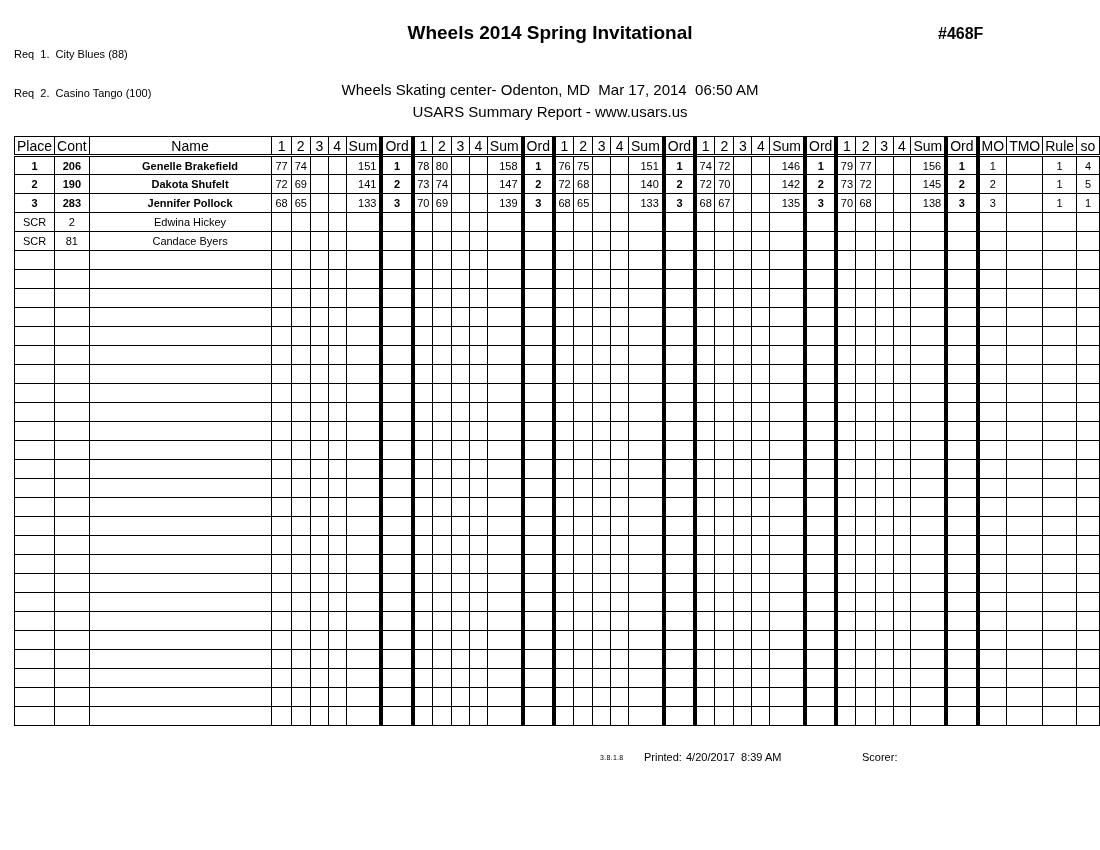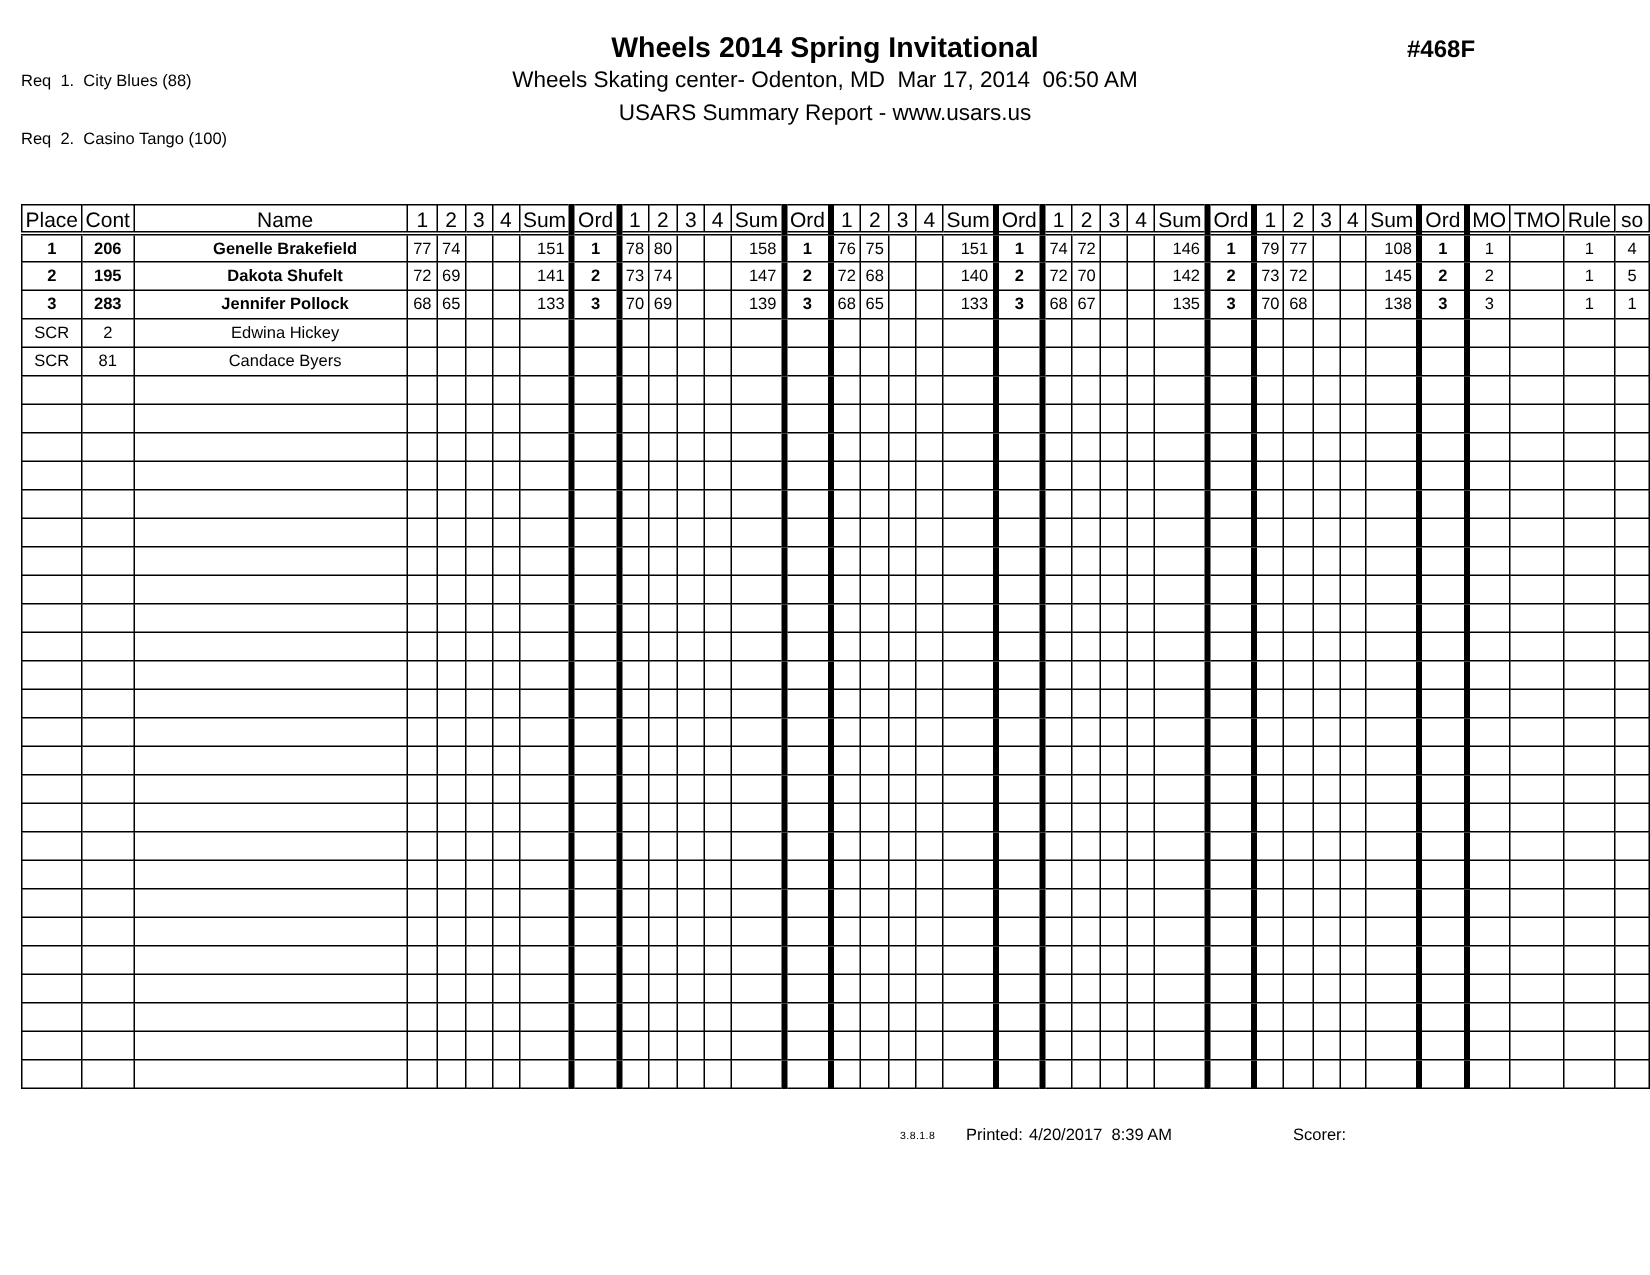--- a/index.html
+++ b/index.html
@@ -10,21 +10,21 @@
     position:relative; overflow:hidden;
   }
   .req-block {
     position:absolute; left:14px; top:22px;
     font-size:11px; line-height:13px; white-space:pre;
   }
   .center-block {
     position:absolute; left:0; top:22px; width:1100px; text-align:center;
   }
   .t1 { font-size:19px; font-weight:bold; line-height:22px; }
-  .t2 { font-size:15px; line-height:20px; white-space:pre; }
+  .t2 { font-size:15px; line-height:20px; white-space:pre;margin-top:36px; }
   .t3 { font-size:19px; font-weight:bold; line-height:24px; letter-spacing:0.5px; word-spacing:2px; }
   .t4 { font-size:15px; line-height:23px; }
   .code {
     position:absolute; left:938px; top:25px;
     font-size:16px; font-weight:bold;
   }
   table.results {
     position:absolute; left:14px; top:136px;
     border-collapse:collapse; table-layout:fixed;
   }
@@ -171,30 +171,30 @@
         <td>74</td>
         <td>72</td>
         <td></td>
         <td></td>
         <td class="sum">146</td>
         <td class="ord b">1</td>
         <td>79</td>
         <td>77</td>
         <td></td>
         <td></td>
-        <td class="sum">108</td>
+        <td class="sum">156</td>
         <td class="ord b">1</td>
         <td>1</td>
         <td></td>
         <td>1</td>
         <td>4</td>
       </tr>
       <tr>
         <td class="b">2</td>
-        <td class="b">195</td>
+        <td class="b">190</td>
         <td class="name-col b">Dakota Shufelt</td>
         <td>72</td>
         <td>69</td>
         <td></td>
         <td></td>
         <td class="sum">141</td>
         <td class="ord b">2</td>
         <td>73</td>
         <td>74</td>
         <td></td>

